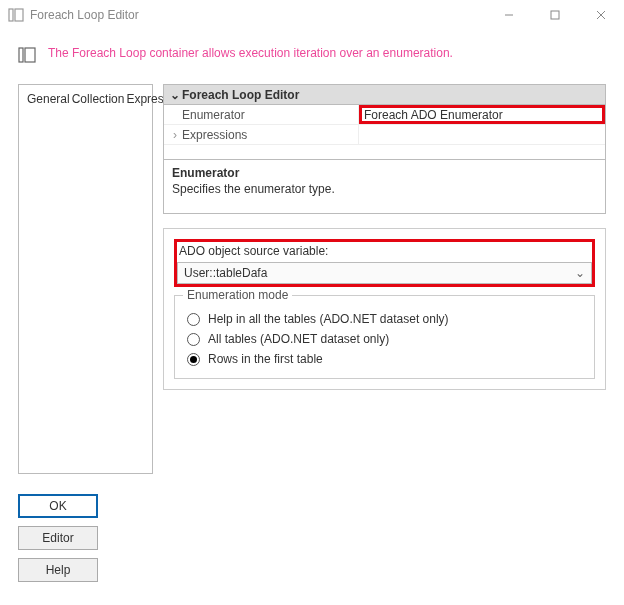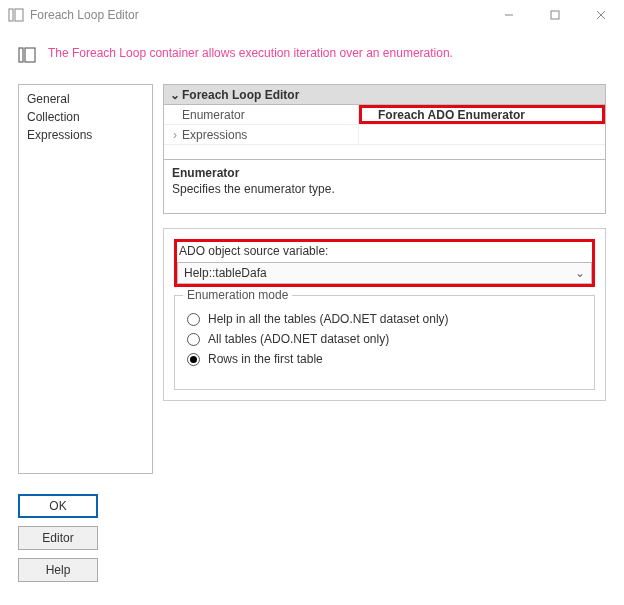--- a/index.html
+++ b/index.html
@@ -8,44 +8,44 @@
   .titlebar { height: 30px; display: flex; align-items: center; padding-left: 8px; border-bottom: none; }
   .titlebar-icon { width: 16px; height: 16px; margin-right: 6px; }
   .title-text { color: #888; flex: 1; }
   .winbtns { display: flex; }
   .winbtn { width: 46px; height: 30px; display: flex; align-items: center; justify-content: center; color: #888; }
 
   .desc-row { display: flex; align-items: flex-start; padding: 16px 18px 20px 18px; color: #ec4899; }
   .desc-icon { width: 18px; height: 18px; margin-right: 12px; }
 
   .main { display: flex; padding: 0 18px; gap: 10px; }
-  .sidebar { width: 135px; height: 390px; border: 1px solid #bbb; padding: 6px 8px; display: flex; flex-direction: column; gap: 2px; }
+  .sidebar { width: 135px; height: 390px; border: 1px solid #bbb; padding: 6px 8px; display: flex; flex-direction: row; gap: 2px; }
   .side-item { color: #333; padding: 1px 0; cursor: default; }
 
   .content { flex: 1; display: flex; flex-direction: column; }
   .propgrid { border: 1px solid #bbb; }
   .pg-header { background: #ddd; display: flex; align-items: center; height: 20px; padding-left: 4px; font-weight: bold; border-bottom: 1px solid #bbb; }
   .pg-chev { width: 14px; text-align: center; color: #333; }
   .pg-row { display: flex; height: 20px; border-bottom: 1px solid #eee; }
   .pg-cell-l { width: 195px; padding-left: 18px; display: flex; align-items: center; color: #555; border-right: 1px solid #eee; }
-  .pg-cell-r { flex: 1; display: flex; align-items: center; padding-left: 16px; font-weight: bold; }
+  .pg-cell-r { flex: 1; display: flex; align-items: center; padding-left: 2px; font-weight: normal; }
   .highlight-red { border: 3px solid #e30613; }
 
   .pg-help { border-top: 1px solid #bbb; padding: 6px 8px; height: 54px; }
   .pg-help-title { font-weight: bold; margin-bottom: 2px; }
 
   .group { border: 1px solid #ccc; margin-top: 14px; padding: 10px 10px 10px 10px; position: relative; }
   .group-legend { position: absolute; top: -8px; left: 8px; background: #fff; padding: 0 4px; color: #555; }
 
   .ado-label { margin: 2px 0 4px 2px; }
   .combo { border: 1px solid #bbb; height: 22px; display: flex; align-items: center; padding: 0 6px; justify-content: space-between; background: #fafafa; }
   .combo-chev { color: #666; }
   .ado-block { border: 3px solid #e30613; padding: 0; margin-bottom: 8px; }
 
-  .enum-mode { border: 1px solid #ccc; padding: 10px 10px 17px 10px; position: relative; margin-top: 8px; }
+  .enum-mode { border: 1px solid #ccc; padding: 10px 10px 6px 10px; position: relative; margin-top: 8px; }
   .radio-row { display: flex; align-items: center; gap: 8px; margin: 6px 2px; }
   .radio { width: 13px; height: 13px; border: 1px solid #555; border-radius: 50%; display: inline-flex; align-items: center; justify-content: center; }
   .radio.checked::after { content: ""; width: 7px; height: 7px; background: #000; border-radius: 50%; }
 
   .buttons { display: flex; justify-content: flex-end; gap: 8px; padding: 20px 18px; flex-direction: column; }
   .btn { width: 80px; height: 24px; border: 1px solid #aaa; background: #f0f0f0; display: flex; align-items: center; justify-content: center; }
   .btn.primary { border: 2px solid #0a64ad; background: #fff; }
 </style>
 </head>
 <body>
@@ -118,21 +118,21 @@
         <div class="pg-help-title">Enumerator</div>
         <div>Specifies the enumerator type.</div>
       </div>
     </div>
 
     <div class="group">
 
       <div class="ado-block">
         <div class="ado-label">ADO object source variable:</div>
         <div class="combo">
-          <span>Help::tableDafa</span>
+          <span>User::tableDafa</span>
           <span class="combo-chev">⌄</span>
         </div>
       </div>
 
       <div class="enum-mode">
         <span class="group-legend">Enumeration mode</span>
         <div class="radio-row">
           <span class="radio"></span>
           <span>Help in all the tables (ADO.NET dataset only)</span>
         </div>

